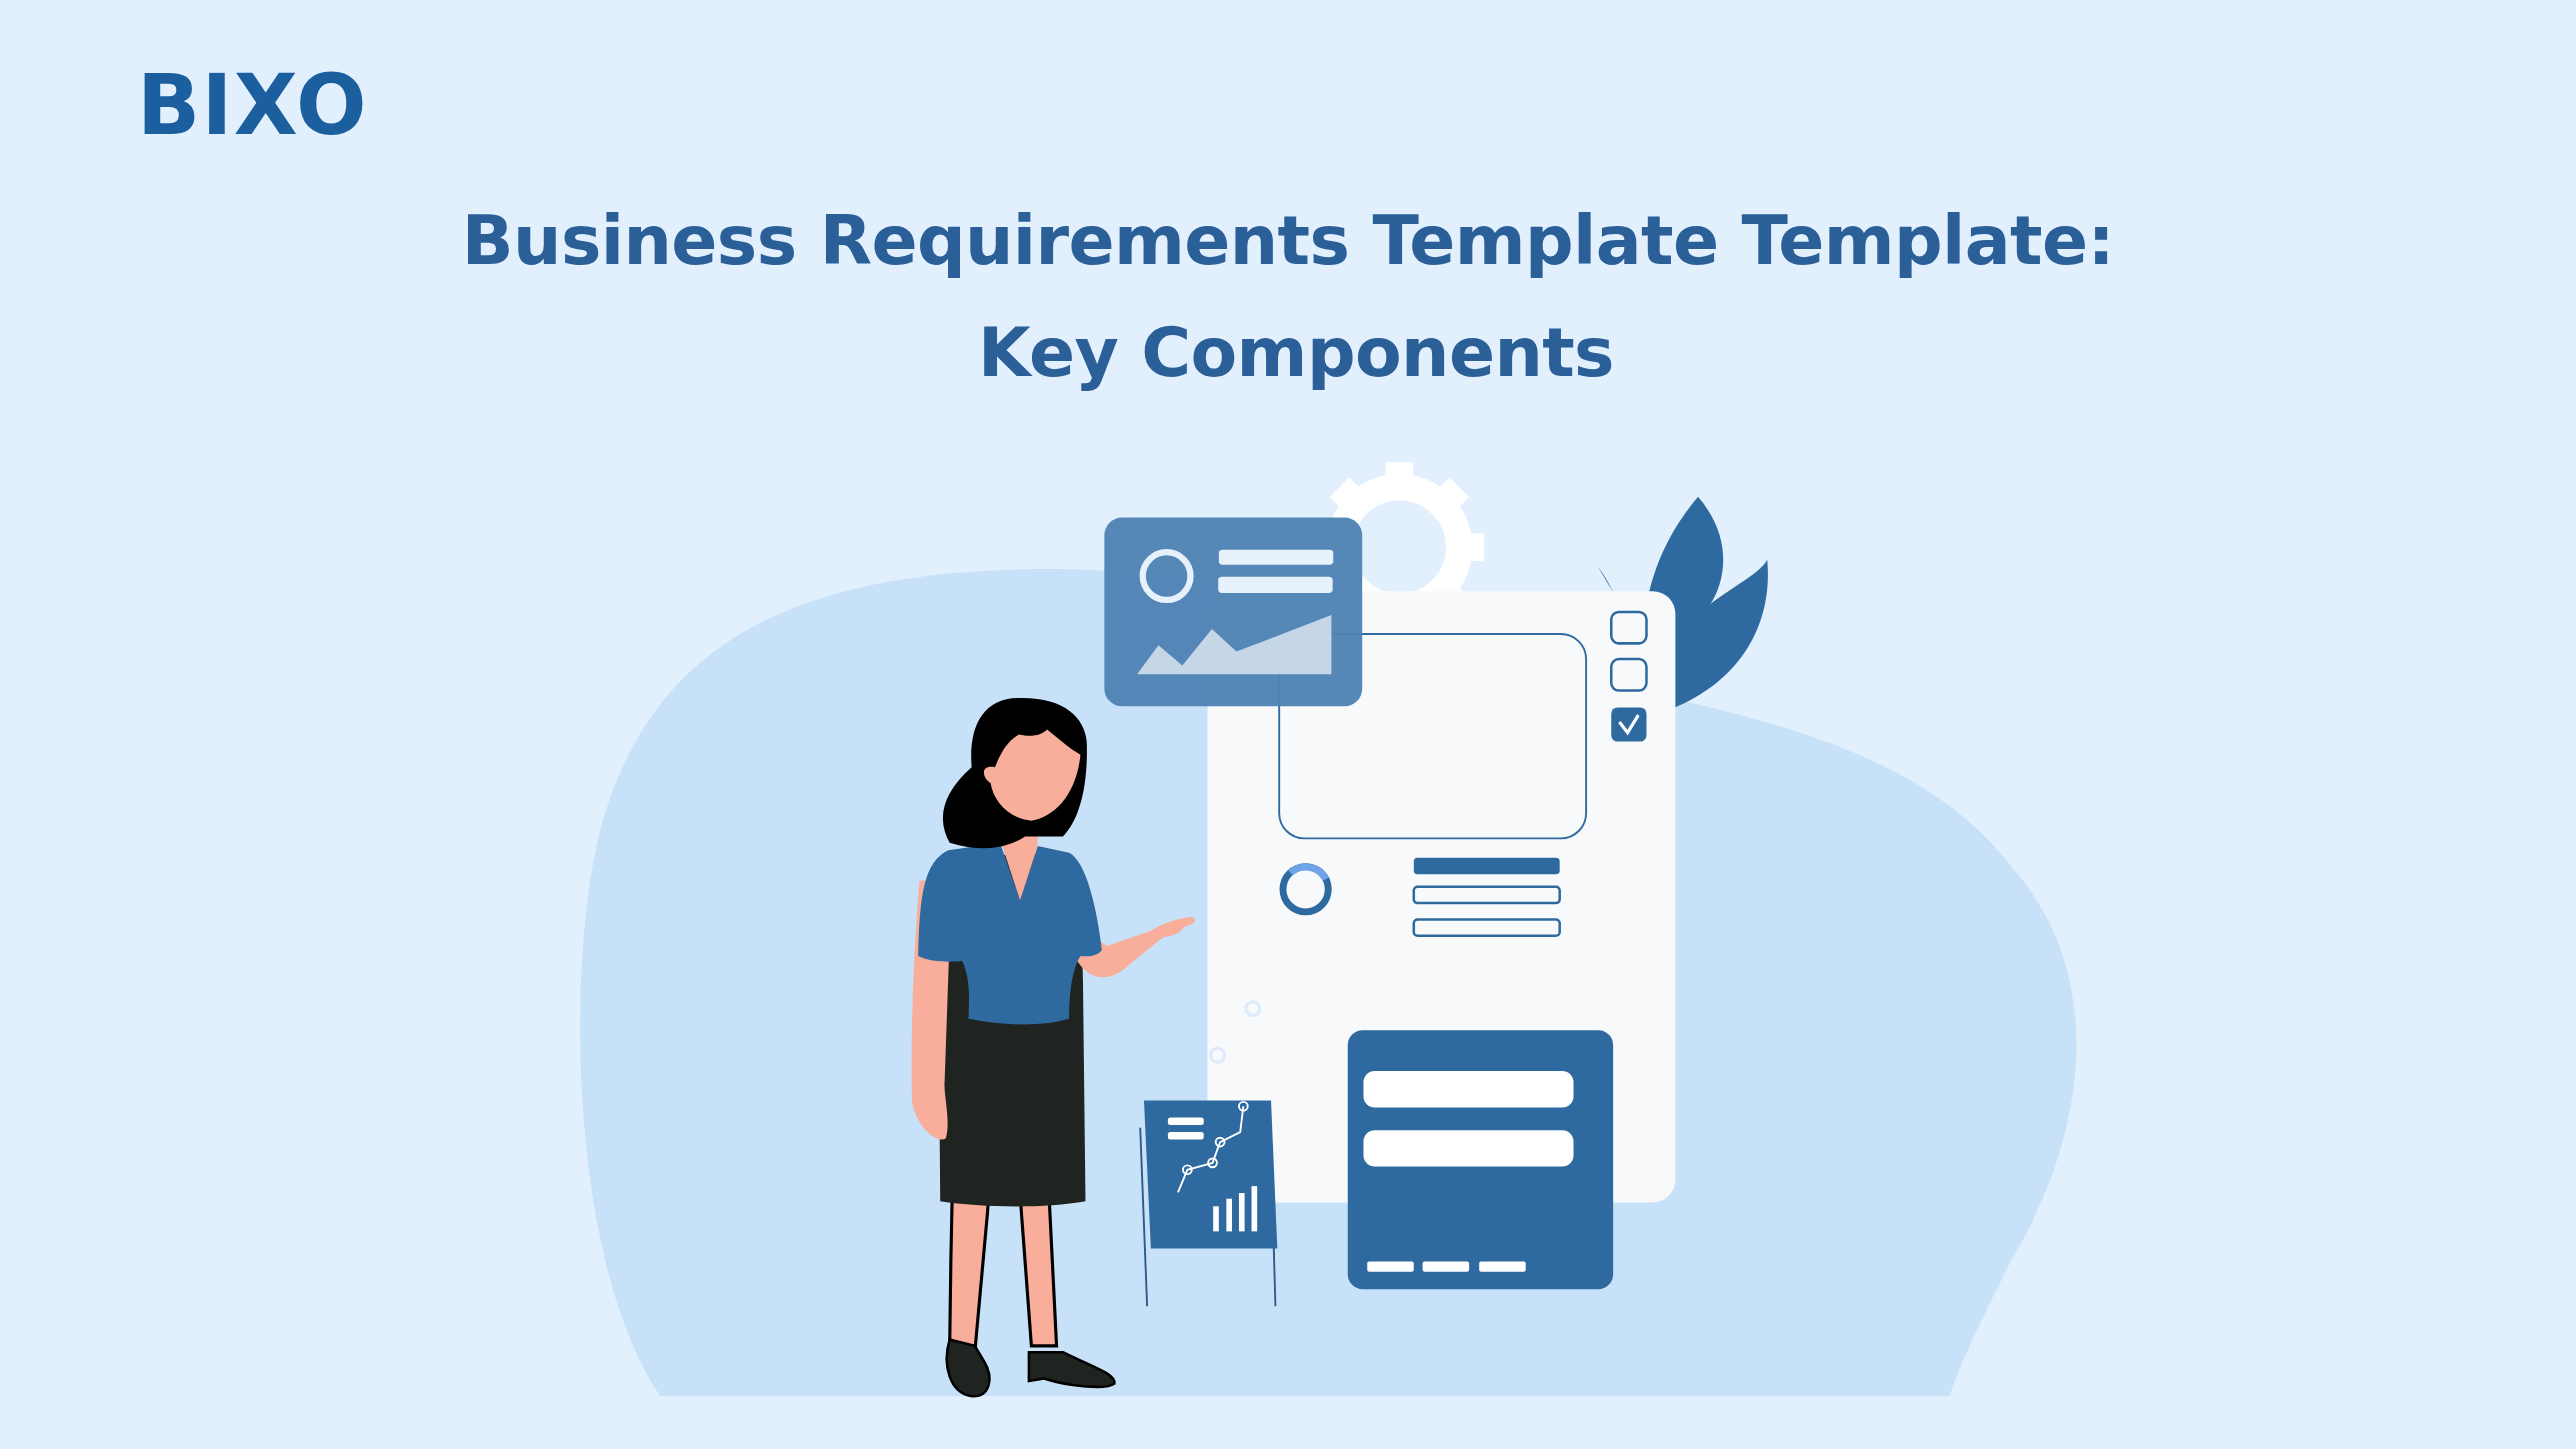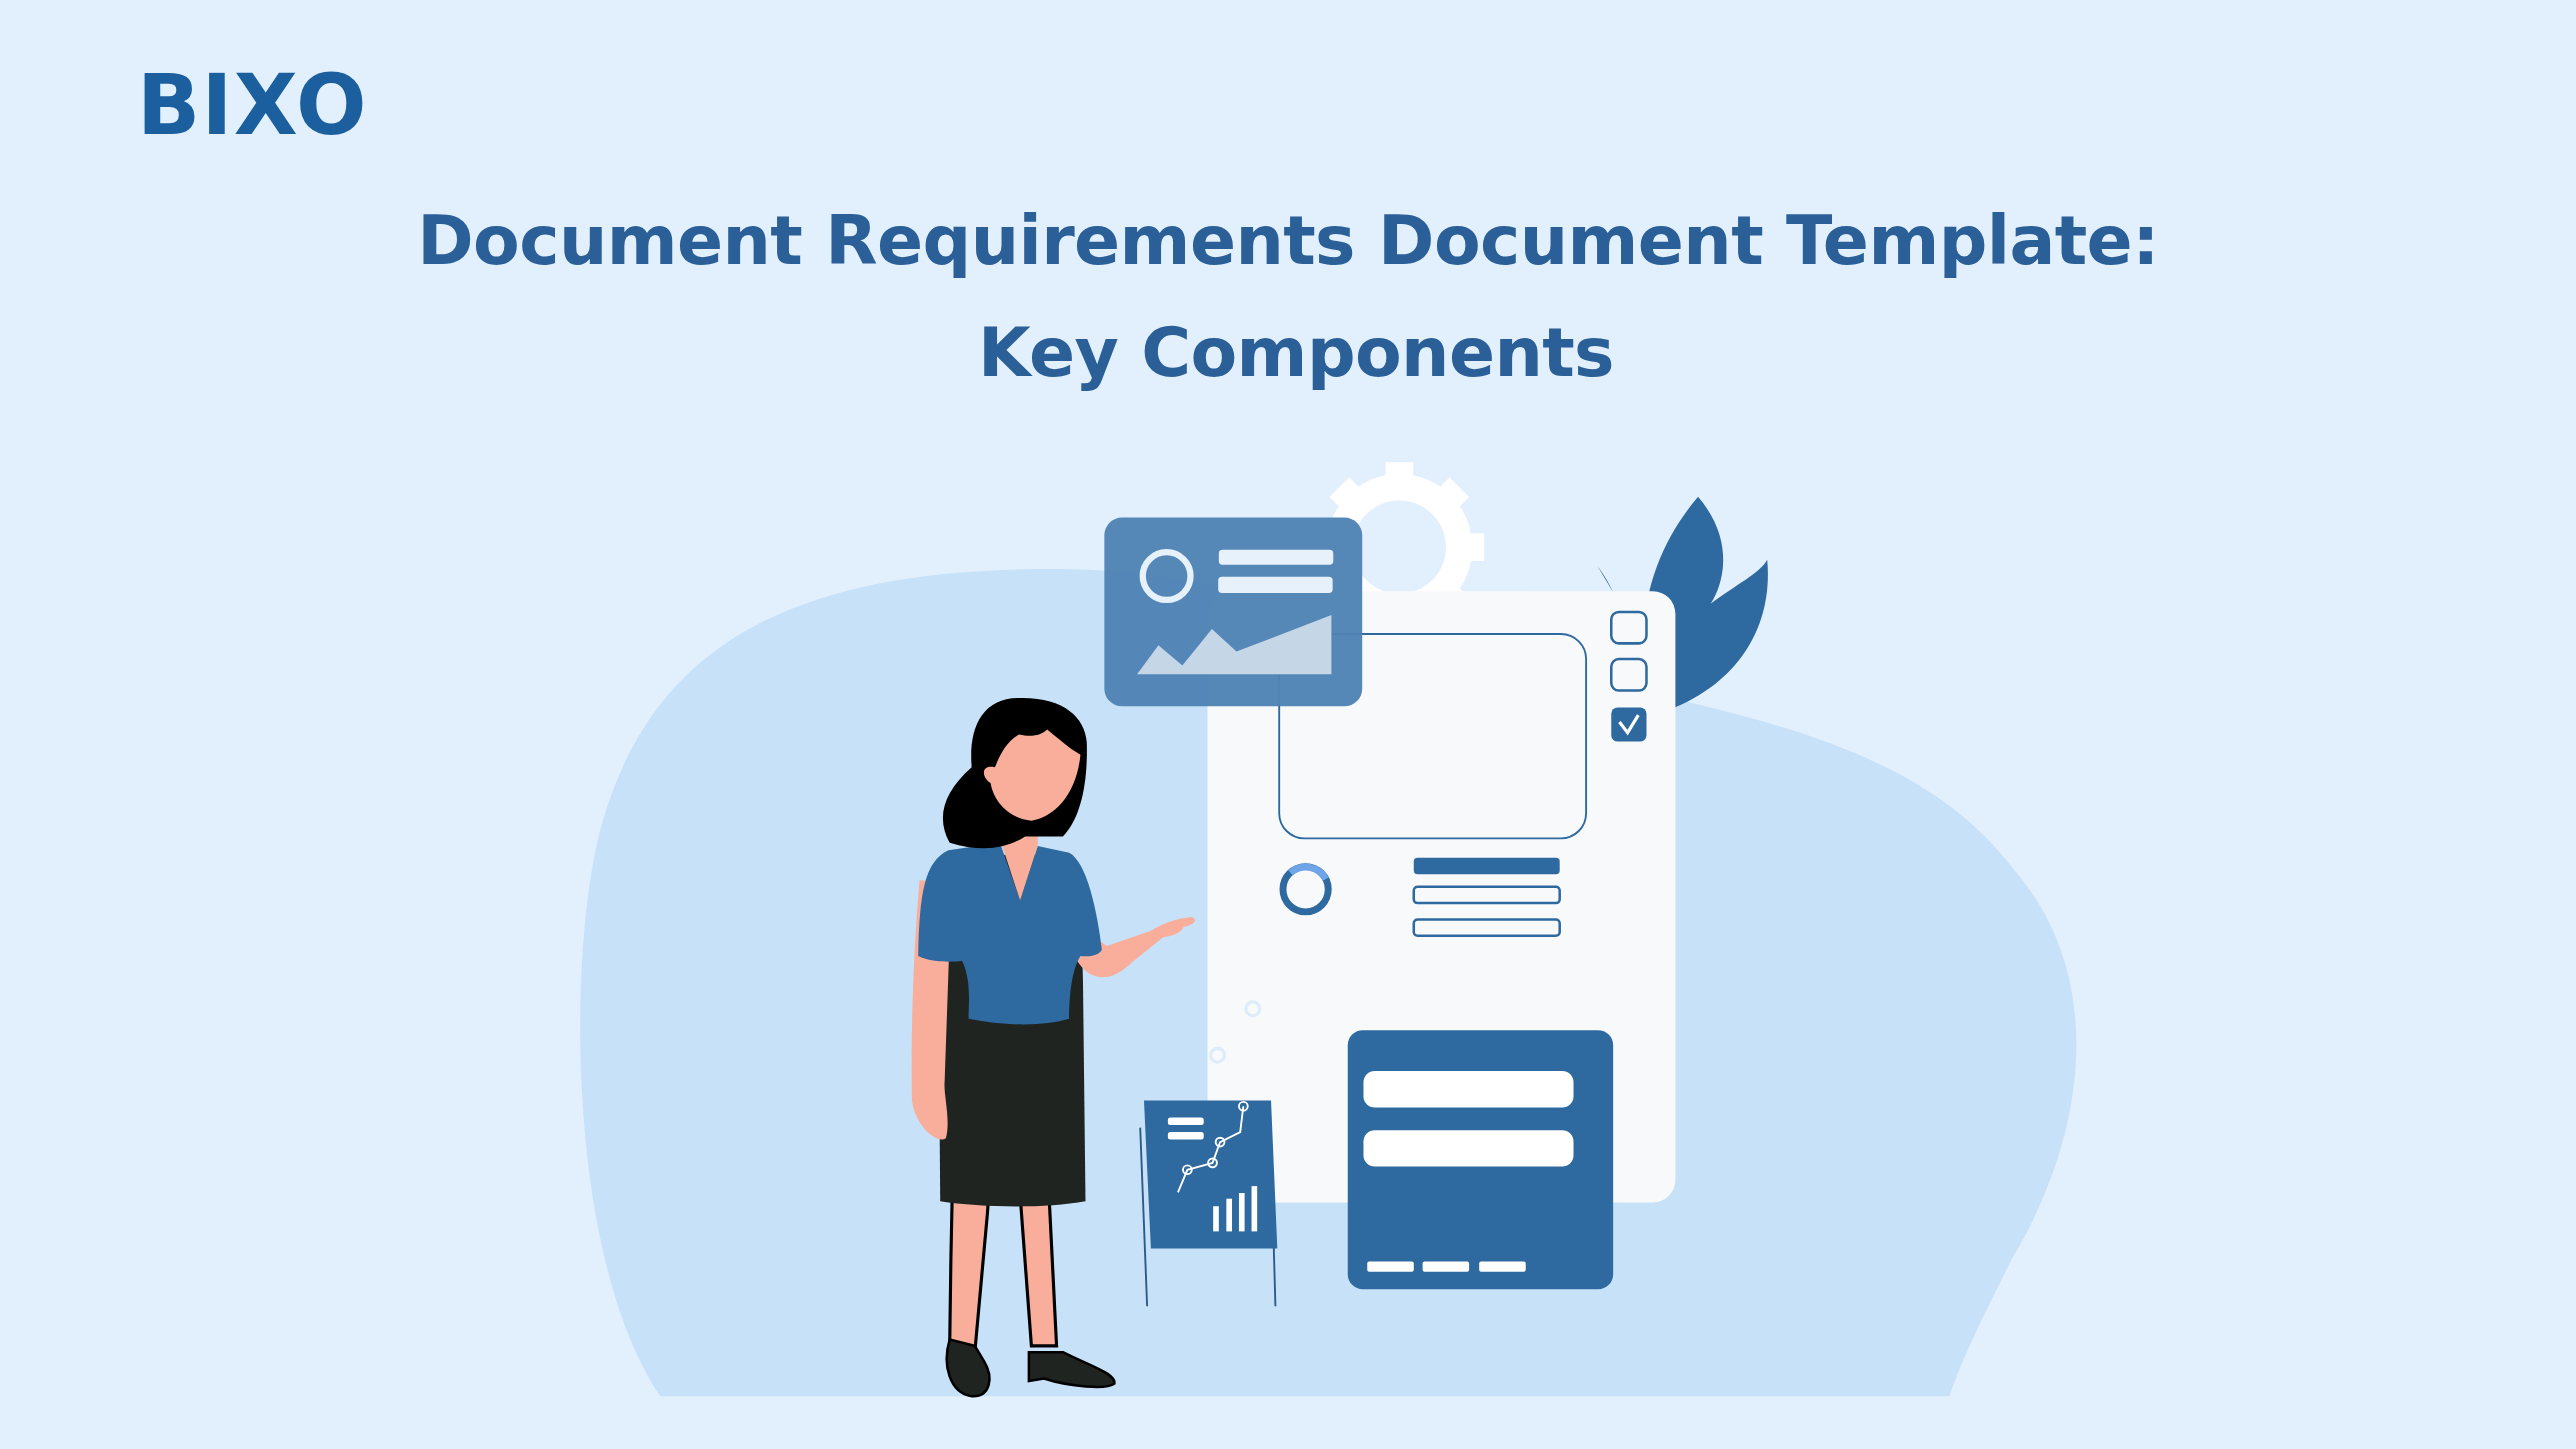--- a/index.html
+++ b/index.html
@@ -16,21 +16,21 @@
   svg.illus { position:absolute; left:0; top:0; }
 </style>
 </head>
 <body>
 
 <div class="logo">
   <svg width="0" height="0"></svg>
   <span class="logo-text">BIXO</span>
 </div>
 
-<div class="title title1">Document Requirements Document Template:</div>
+<div class="title title1">Business Requirements Template Template:</div>
 <div class="title title2">Key Components</div>
 
 <svg class="illus" width="2576" height="1449" viewBox="0 0 4096 2304">
 
   <path d="M1050 2220 C 900 2000, 900 1500, 960 1300 C 1050 1000, 1300 900, 1700 905 C 2000 910, 2400 1050, 2700 1120 C 2950 1180, 3100 1250, 3200 1380 C 3350 1550, 3320 1800, 3200 2000 C 3150 2100, 3120 2160, 3100 2220 Z" fill="#c7e2f8"></path>
 
   <g transform="translate(2225,870)">
     <circle r="95" fill="none" stroke="#ffffff" stroke-width="42"></circle>
     <g fill="#ffffff">
       <rect x="-22" y="-135" width="44" height="40"></rect>

